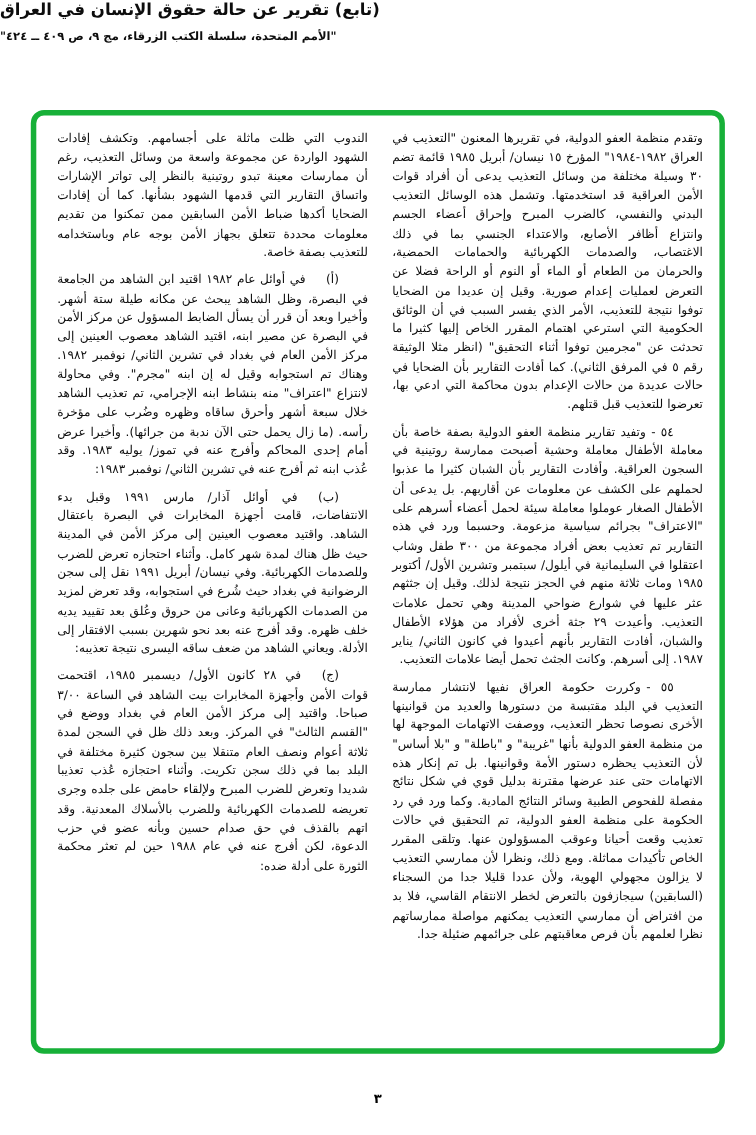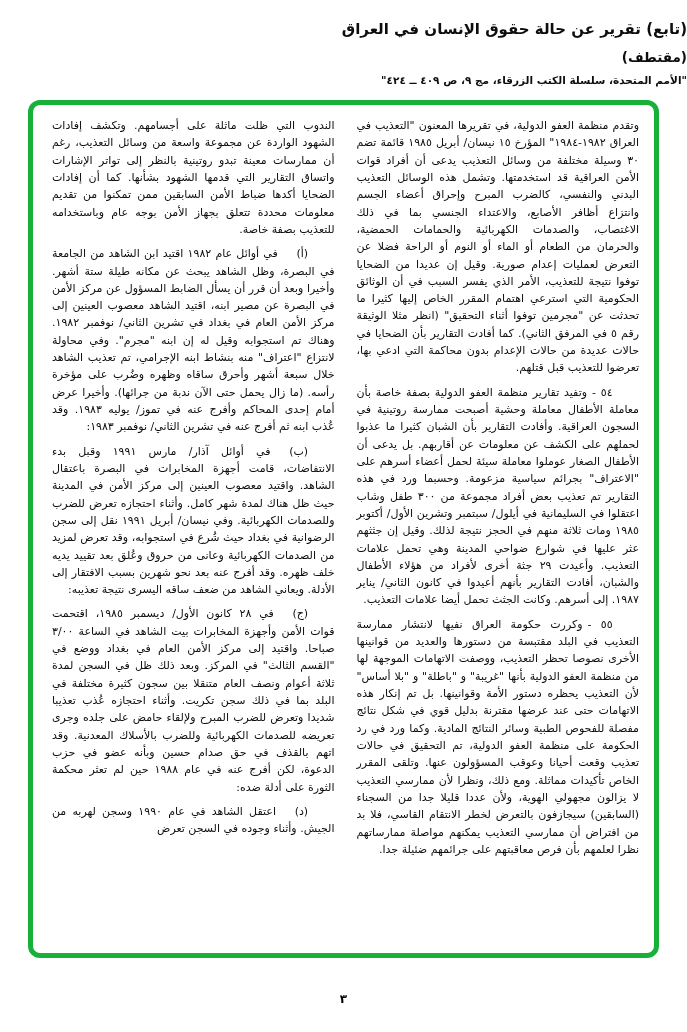--- a/index.html
+++ b/index.html
@@ -6,22 +6,21 @@
   .page {
     position: relative;
     width: 687px;
     height: 1032px;
     background: #ffffff;
     font-family: "DejaVu Sans", sans-serif;
     color: #0d0d0d;
     overflow: hidden;
   }
   .doc-header {
-    padding-top: 20px;
-    text-align: right;
+    text-align: left;
     direction: rtl;
   }
   .doc-title   { font-size: 15px;   font-weight: bold; letter-spacing: 0; }
   .doc-subtitle{ font-size: 13.5px; font-weight: bold; margin-top: 11px; }
   .doc-source  { font-size: 10.5px; font-weight: bold; margin-top: 9px; }
 
   .green-box {
     position: absolute;
     top: 100px;
     left: 28px;
@@ -63,39 +62,37 @@
     color: #000;
   }
 </style>
 </head>
 <body>
 
 <div class="page">
 
   <header class="doc-header">
     <div class="doc-title">(تابع) تقرير عن حالة حقوق الإنسان في العراق</div>
-    <div class="doc-subtitle">(مقتطف)</div>
     <div class="doc-source">"الأمم المتحدة، سلسلة الكتب الزرقاء، مج ٩، ص ٤٠٩ ــ ٤٢٤"</div>
   </header>
 
   <div class="green-box">
     <div class="columns">
 
       <div class="col">
         <p class="para">وتقدم منظمة العفو الدولية، في تقريرها المعنون "التعذيب في العراق ١٩٨٢-١٩٨٤" المؤرخ ١٥ نيسان/ أبريل ١٩٨٥ قائمة تضم ٣٠ وسيلة مختلفة من وسائل التعذيب يدعى أن أفراد قوات الأمن العراقية قد استخدمتها. وتشمل هذه الوسائل التعذيب البدني والنفسي، كالضرب المبرح وإحراق أعضاء الجسم وانتزاع أظافر الأصابع، والاعتداء الجنسي بما في ذلك الاغتصاب، والصدمات الكهربائية والحمامات الحمضية، والحرمان من الطعام أو الماء أو النوم أو الراحة فضلا عن التعرض لعمليات إعدام صورية. وقيل إن عديدا من الضحايا توفوا نتيجة للتعذيب، الأمر الذي يفسر السبب في أن الوثائق الحكومية التي استرعي اهتمام المقرر الخاص إليها كثيرا ما تحدثت عن "مجرمين توفوا أثناء التحقيق" (انظر مثلا الوثيقة رقم ٥ في المرفق الثاني). كما أفادت التقارير بأن الضحايا في حالات عديدة من حالات الإعدام بدون محاكمة التي ادعي بها، تعرضوا للتعذيب قبل قتلهم.</p>
         <p class="para indent"><span class="pnum">٥٤ -</span><span class="ptext">وتفيد تقارير منظمة العفو الدولية بصفة خاصة بأن معاملة الأطفال معاملة وحشية أصبحت ممارسة روتينية في السجون العراقية. وأفادت التقارير بأن الشبان كثيرا ما عذبوا لحملهم على الكشف عن معلومات عن أقاربهم. بل يدعى أن الأطفال الصغار عوملوا معاملة سيئة لحمل أعضاء أسرهم على "الاعتراف" بجرائم سياسية مزعومة. وحسبما ورد في هذه التقارير تم تعذيب بعض أفراد مجموعة من ٣٠٠ طفل وشاب اعتقلوا في السليمانية في أيلول/ سبتمبر وتشرين الأول/ أكتوبر ١٩٨٥ ومات ثلاثة منهم في الحجز نتيجة لذلك. وقيل إن جثثهم عثر عليها في شوارع ضواحي المدينة وهي تحمل علامات التعذيب. وأعيدت ٢٩ جثة أخرى لأفراد من هؤلاء الأطفال والشبان، أفادت التقارير بأنهم أعيدوا في كانون الثاني/ يناير ١٩٨٧. إلى أسرهم. وكانت الجثث تحمل أيضا علامات التعذيب.</span></p>
         <p class="para indent"><span class="pnum">٥٥ -</span><span class="ptext">وكررت حكومة العراق نفيها لانتشار ممارسة التعذيب في البلد مقتبسة من دستورها والعديد من قوانينها الأخرى نصوصا تحظر التعذيب، ووصفت الاتهامات الموجهة لها من منظمة العفو الدولية بأنها "غريبة" و "باطلة" و "بلا أساس" لأن التعذيب يحظره دستور الأمة وقوانينها. بل تم إنكار هذه الاتهامات حتى عند عرضها مقترنة بدليل قوي في شكل نتائج مفصلة للفحوص الطبية وسائر النتائج المادية. وكما ورد في رد الحكومة على منظمة العفو الدولية، تم التحقيق في حالات تعذيب وقعت أحيانا وعوقب المسؤولون عنها. وتلقى المقرر الخاص تأكيدات مماثلة. ومع ذلك، ونظرا لأن ممارسي التعذيب لا يزالون مجهولي الهوية، ولأن عددا قليلا جدا من السجناء (السابقين) سيجازفون بالتعرض لخطر الانتقام القاسي، فلا بد من افتراض أن ممارسي التعذيب يمكنهم مواصلة ممارساتهم نظرا لعلمهم بأن فرص معاقبتهم على جرائمهم ضئيلة جدا.</span></p>
       </div>
 
       <div class="col">
         <p class="para">الندوب التي ظلت ماثلة على أجسامهم. وتكشف إفادات الشهود الواردة عن مجموعة واسعة من وسائل التعذيب، رغم أن ممارسات معينة تبدو روتينية بالنظر إلى تواتر الإشارات واتساق التقارير التي قدمها الشهود بشأنها. كما أن إفادات الضحايا أكدها ضباط الأمن السابقين ممن تمكنوا من تقديم معلومات محددة تتعلق بجهاز الأمن بوجه عام وباستخدامه للتعذيب بصفة خاصة.</p>
         <p class="para indent item"><span class="pmark">(أ)</span><span class="ptext">في أوائل عام ١٩٨٢ اقتيد ابن الشاهد من الجامعة في البصرة، وظل الشاهد يبحث عن مكانه طيلة ستة أشهر. وأخيرا وبعد أن قرر أن يسأل الضابط المسؤول عن مركز الأمن في البصرة عن مصير ابنه، اقتيد الشاهد معصوب العينين إلى مركز الأمن العام في بغداد في تشرين الثاني/ نوفمبر ١٩٨٢. وهناك تم استجوابه وقيل له إن ابنه "مجرم". وفي محاولة لانتزاع "اعتراف" منه بنشاط ابنه الإجرامي، تم تعذيب الشاهد خلال سبعة أشهر وأحرق ساقاه وظهره وضُرب على مؤخرة رأسه. (ما زال يحمل حتى الآن ندبة من جرائها). وأخيرا عرض أمام إحدى المحاكم وأفرج عنه في تموز/ يوليه ١٩٨٣. وقد عُذب ابنه ثم أفرج عنه في تشرين الثاني/ نوفمبر ١٩٨٣:</span></p>
         <p class="para indent item"><span class="pmark">(ب)</span><span class="ptext">في أوائل آذار/ مارس ١٩٩١ وقبل بدء الانتفاضات، قامت أجهزة المخابرات في البصرة باعتقال الشاهد. واقتيد معصوب العينين إلى مركز الأمن في المدينة حيث ظل هناك لمدة شهر كامل. وأثناء احتجازه تعرض للضرب وللصدمات الكهربائية. وفي نيسان/ أبريل ١٩٩١ نقل إلى سجن الرضوانية في بغداد حيث شُرع في استجوابه، وقد تعرض لمزيد من الصدمات الكهربائية وعانى من حروق وعُلق بعد تقييد يديه خلف ظهره. وقد أفرج عنه بعد نحو شهرين بسبب الافتقار إلى الأدلة. ويعاني الشاهد من ضعف ساقه اليسرى نتيجة تعذيبه:</span></p>
         <p class="para indent item"><span class="pmark">(ج)</span><span class="ptext">في ٢٨ كانون الأول/ ديسمبر ١٩٨٥، اقتحمت قوات الأمن وأجهزة المخابرات بيت الشاهد في الساعة ٣/٠٠ صباحا. واقتيد إلى مركز الأمن العام في بغداد ووضع في "القسم الثالث" في المركز. وبعد ذلك ظل في السجن لمدة ثلاثة أعوام ونصف العام متنقلا بين سجون كثيرة مختلفة في البلد بما في ذلك سجن تكريت. وأثناء احتجازه عُذب تعذيبا شديدا وتعرض للضرب المبرح ولإلقاء حامض على جلده وجرى تعريضه للصدمات الكهربائية وللضرب بالأسلاك المعدنية. وقد اتهم بالقذف في حق صدام حسين وبأنه عضو في حزب الدعوة، لكن أفرج عنه في عام ١٩٨٨ حين لم تعثر محكمة الثورة على أدلة ضده:</span></p>
-        <p class="para indent item"><span class="pmark">(د)</span><span class="ptext">اعتقل الشاهد في عام ١٩٩٠ وسجن لهربه من الجيش. وأثناء وجوده في السجن تعرض</span></p>
       </div>
 
     </div>
   </div>
 
   <div class="page-number">٣</div>
 
 </div>
 
 </body></html>

